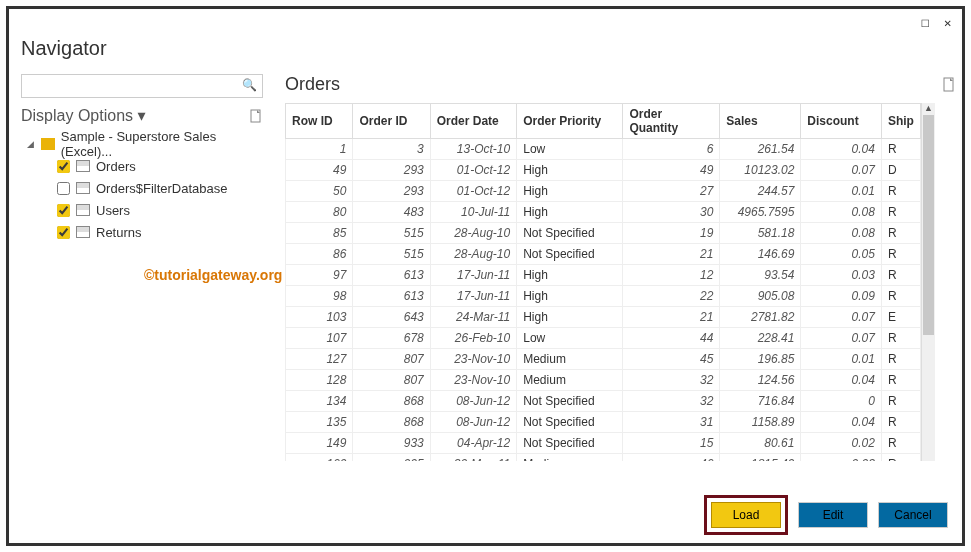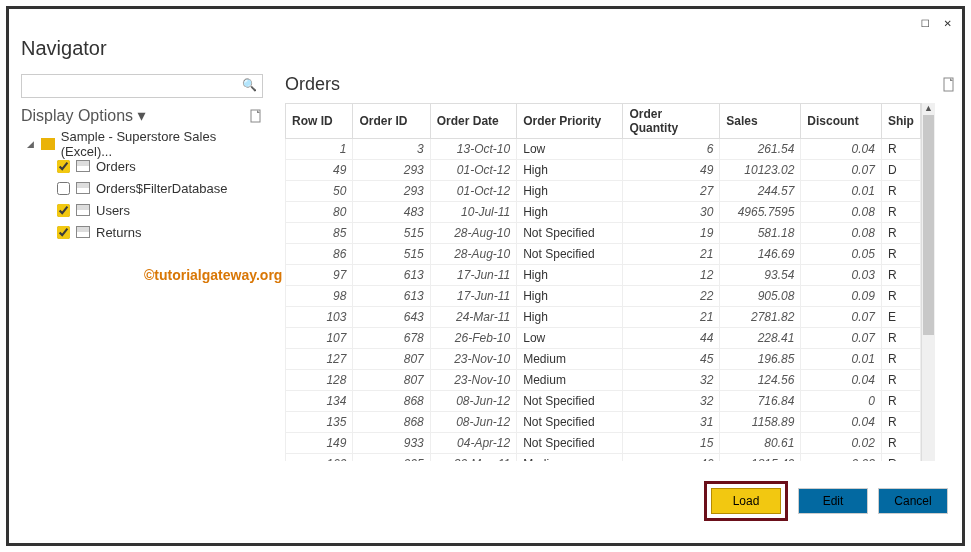--- a/index.html
+++ b/index.html
@@ -28,21 +28,21 @@
 .grid thead th { text-align:left; border: 1px solid #ddd; background: #fff; padding: 3px 6px; font-weight: 600; }
 .grid tbody td { border: 1px solid #eee; padding: 3px 6px; height: 19px;}
 .grid tbody td.num { text-align: right; font-style: italic; color: #555;}
 .grid tbody td.txt { text-align: left; }
 .grid-scroll { display:flex; }
 .grid-inner { overflow:hidden; position:relative;}
 .vbar { width:14px; background:#f0f0f0; border-left:1px solid #ddd; position:relative;}
 .vbar .thumb{ position:absolute; left:1px; right:1px; top:12px; height:220px; background:#c8c8c8;}
 .vbar .arr{ position:absolute; left:0; right:0; font-size:9px; text-align:center; color:#555;}
 .watermark { position: absolute; top: 258px; left: 108px; color: #d97706; font-weight: bold; font-size: 14px; padding-left: 27px; }
-.footer { position: absolute; bottom: 22px; right: 14px; display: flex; gap: 10px; align-items:center;}
+.footer { position: absolute; bottom: 8px; right: 14px; display: flex; gap: 10px; align-items:center;}
 .footer button { height: 26px; min-width: 70px; border: 1px solid #ccc; background: #0369a1; font-size: 12px; cursor: pointer;}
 .footer .highlight-wrap { border: 3px solid #6b0f1a; padding: 4px;}
 .footer button.primary { background: #f2c811; border: 1px solid #b58b00;}
 .doc-icon svg{display:block}
 </style>
 </head>
 <body>
 
 <div class="outer">
 

